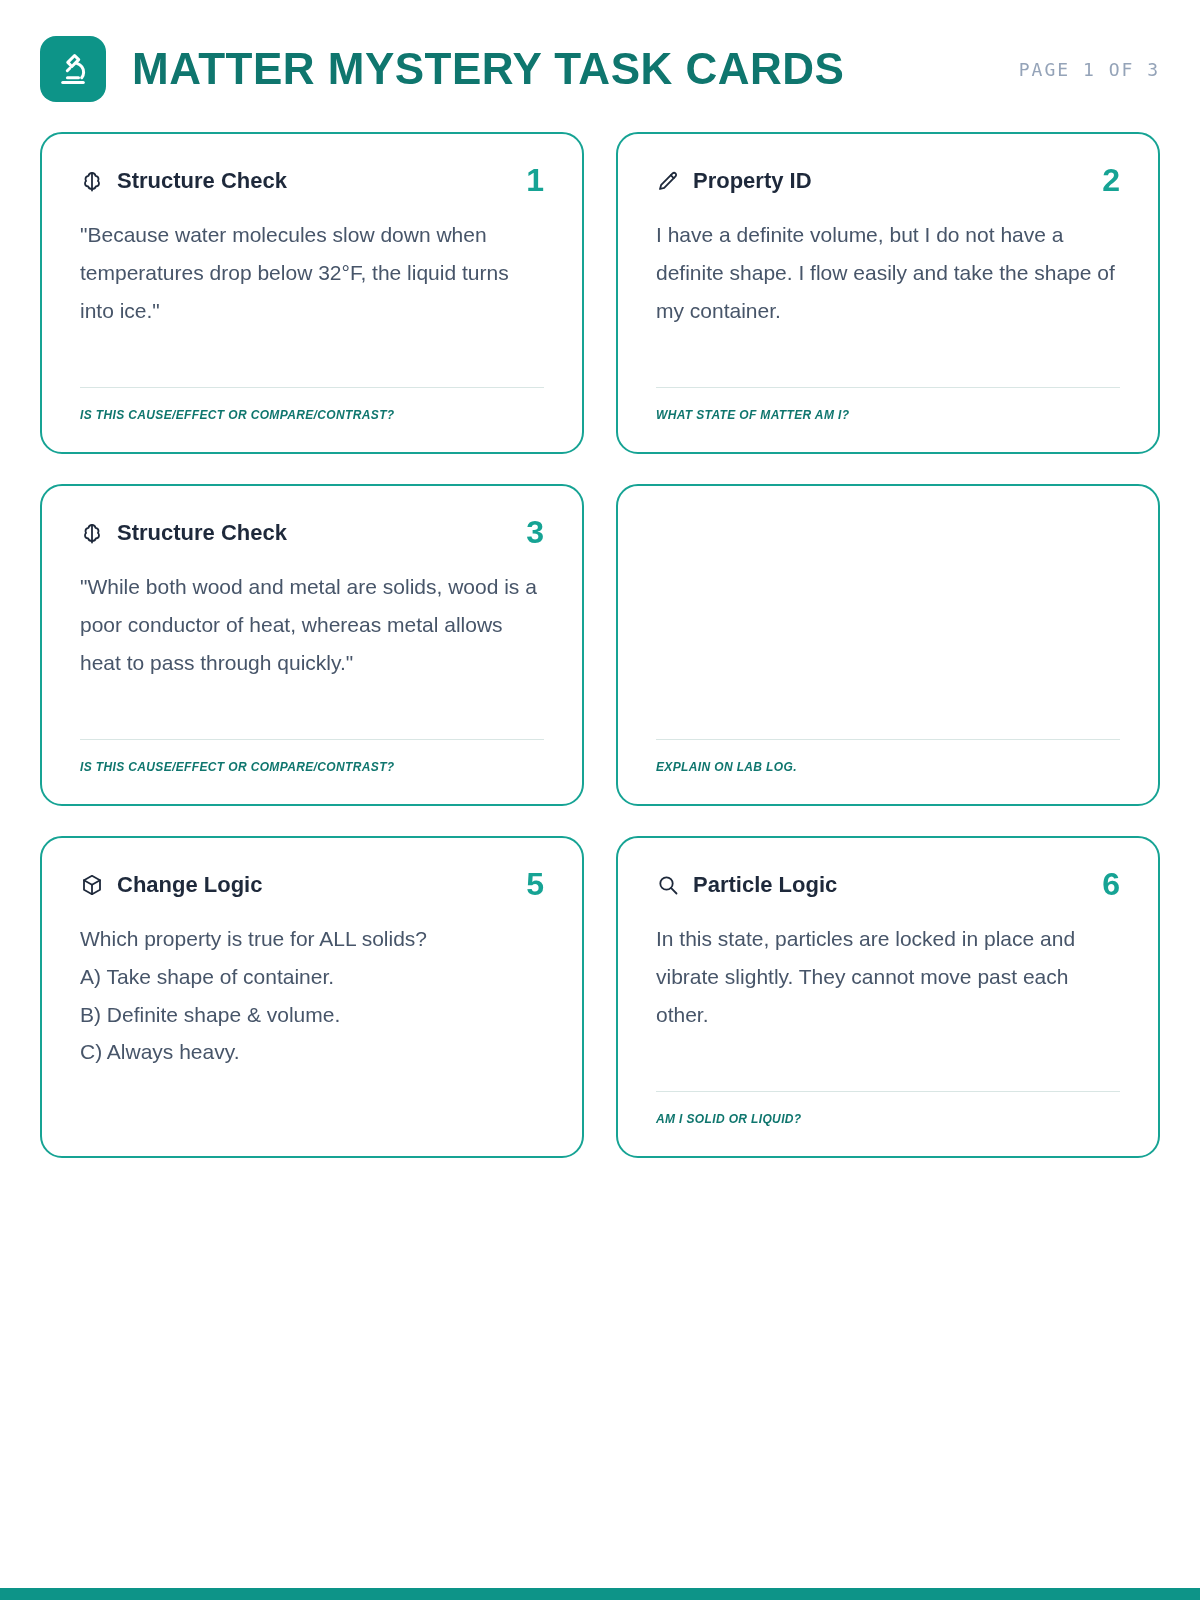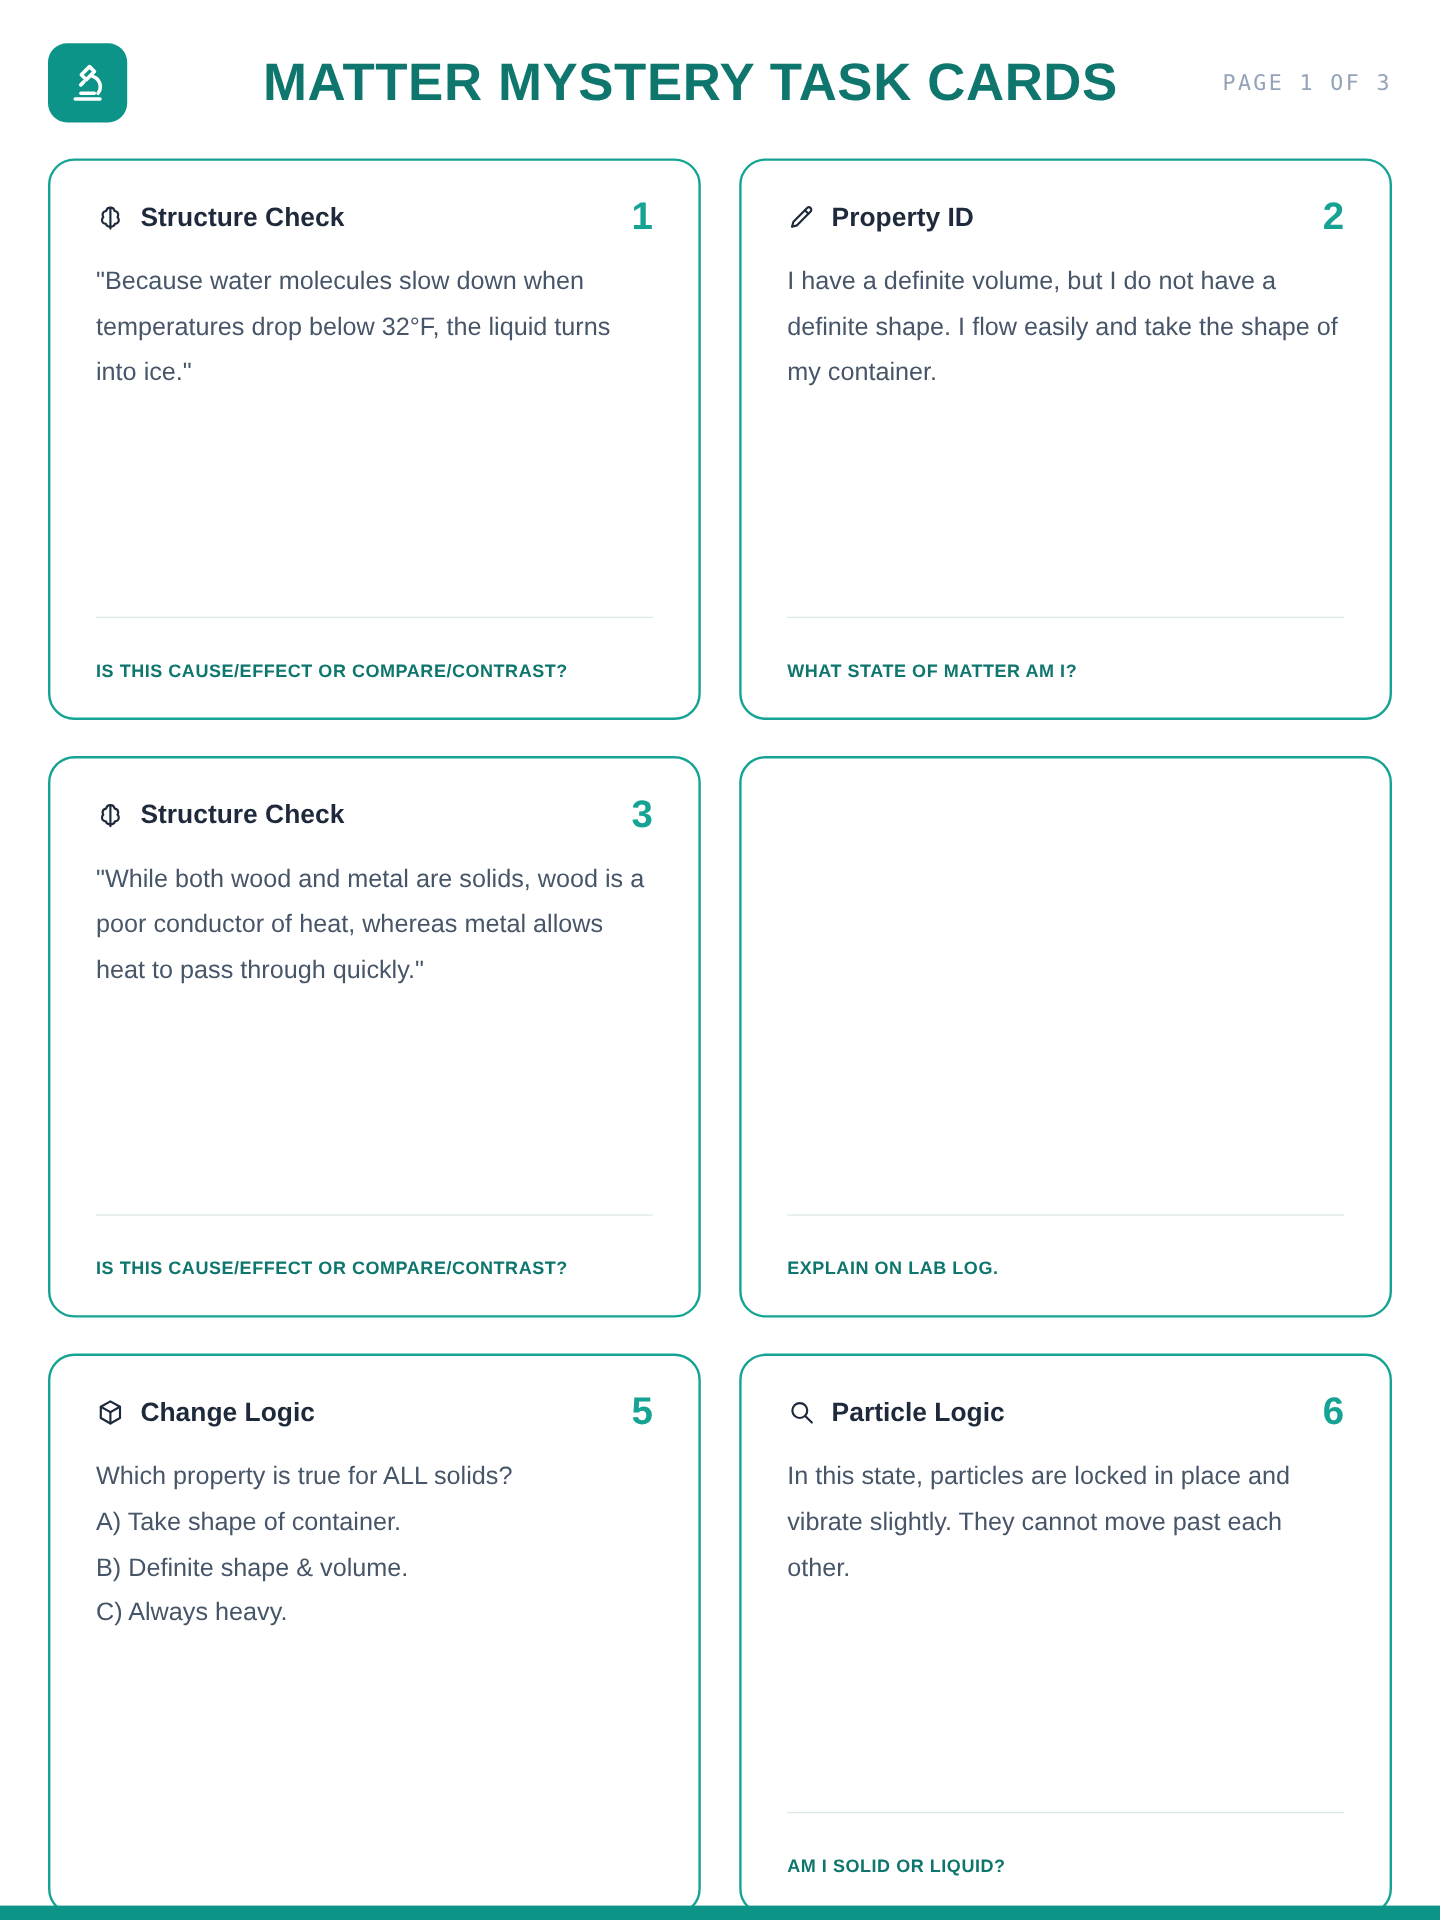--- a/index.html
+++ b/index.html
@@ -10,21 +10,20 @@
     position: relative;
     overflow: hidden;
   }
   .page {
     padding: 36px 40px 0 40px;
   }
   .header {
     display: flex;
     align-items: center;
     margin-bottom: 30px;
-    text-align: center;
   }
   .logo-box {
     width: 66px;
     height: 66px;
     background: #0d9488;
     border-radius: 16px;
     display: flex;
     align-items: center;
     justify-content: center;
     flex: 0 0 auto;
@@ -47,21 +46,21 @@
   .cards-grid {
     display: grid;
     grid-template-columns: 1fr 1fr;
     column-gap: 32px;
     row-gap: 30px;
   }
   .card {
     border: 2.5px solid #16a394;
     border-radius: 22px;
     padding: 34px 38px 30px 38px;
-    height: 468px;
+    height: 322px;
     display: flex;
     flex-direction: column;
     background: #ffffff;
   }
   .card-head {
     display: flex;
     align-items: flex-start;
   }
   .card-title-wrap {
     display: flex;
@@ -90,23 +89,24 @@
   .card-body {
     margin-top: 20px;
     font-size: 21px;
     line-height: 1.8;
     color: #475569;
     white-space: pre-line;
   }
   .card-footer {
     margin-top: auto;
     border-top: 1px solid #d9e6e4;
-    padding-top: 36px;
-    font-size: 15px;
+    padding-top: 20px;
+    font-size: 12px;
     font-weight: 700;
+    font-style: italic;
     color: #0f766e;
     letter-spacing: 0.03em;
     text-transform: uppercase;
   }
   .bottom-bar {
     position: absolute;
     left: 0;
     bottom: 0;
     width: 100%;
     height: 12px;

